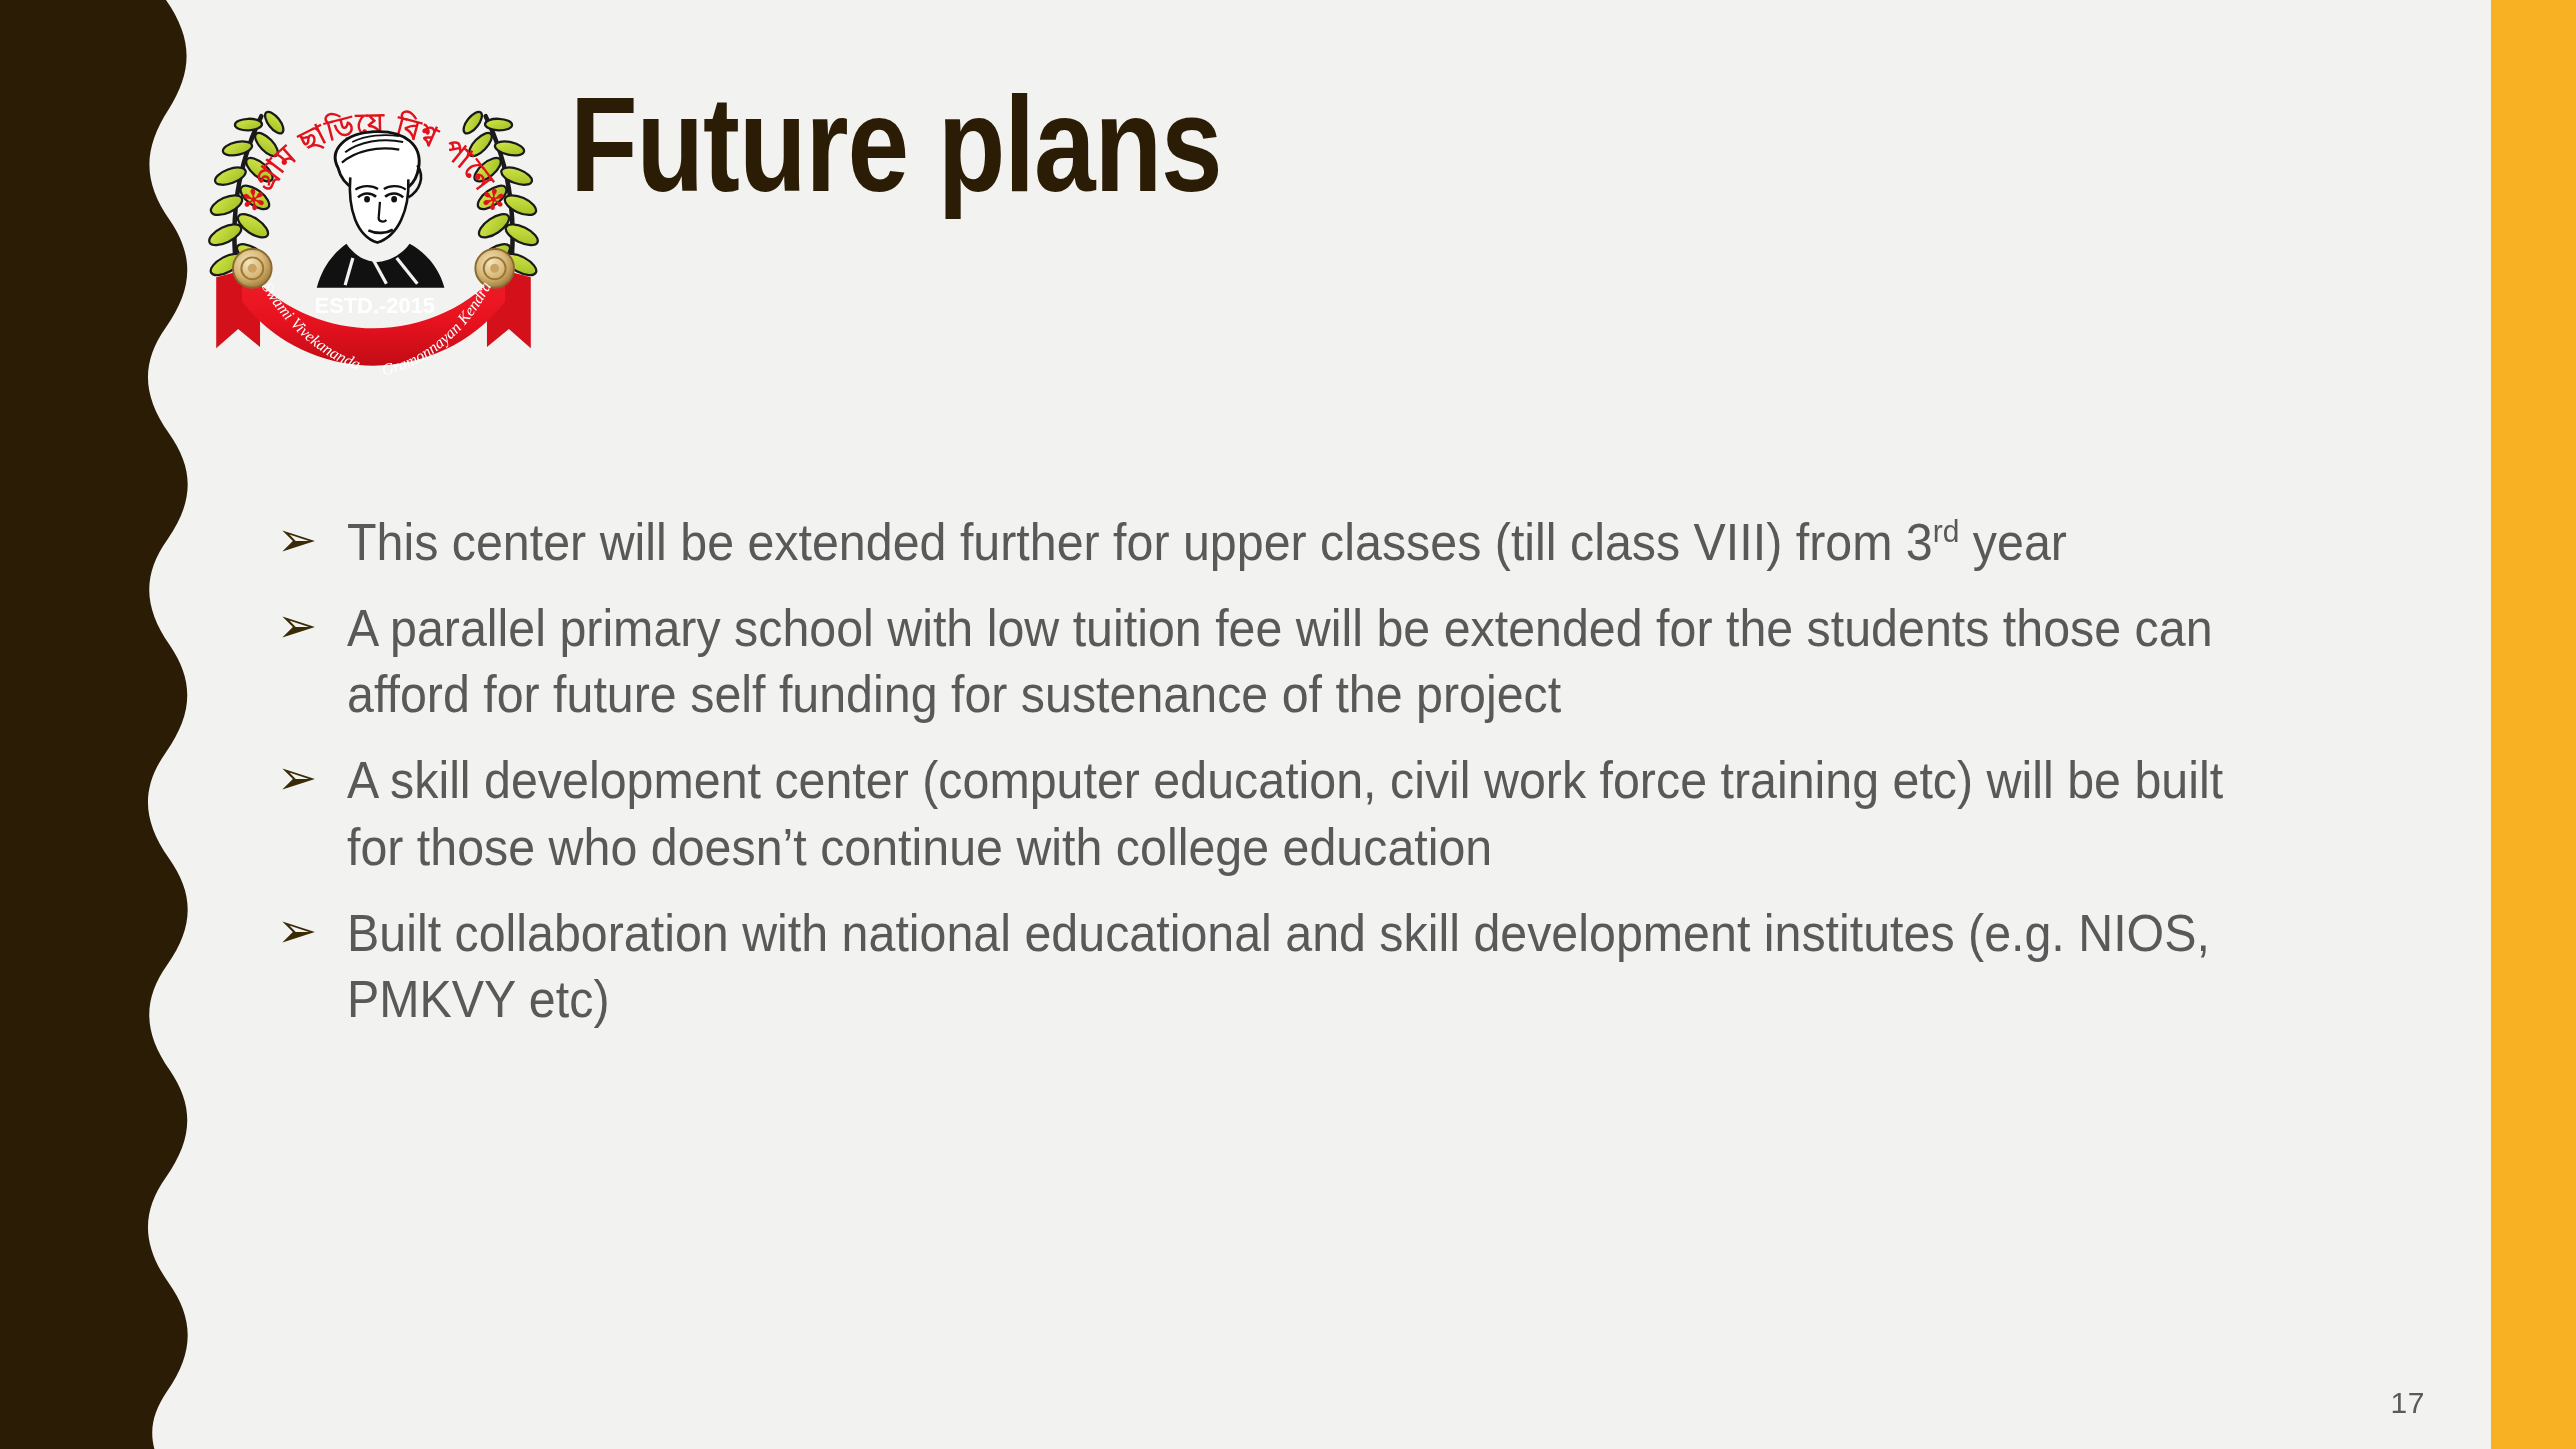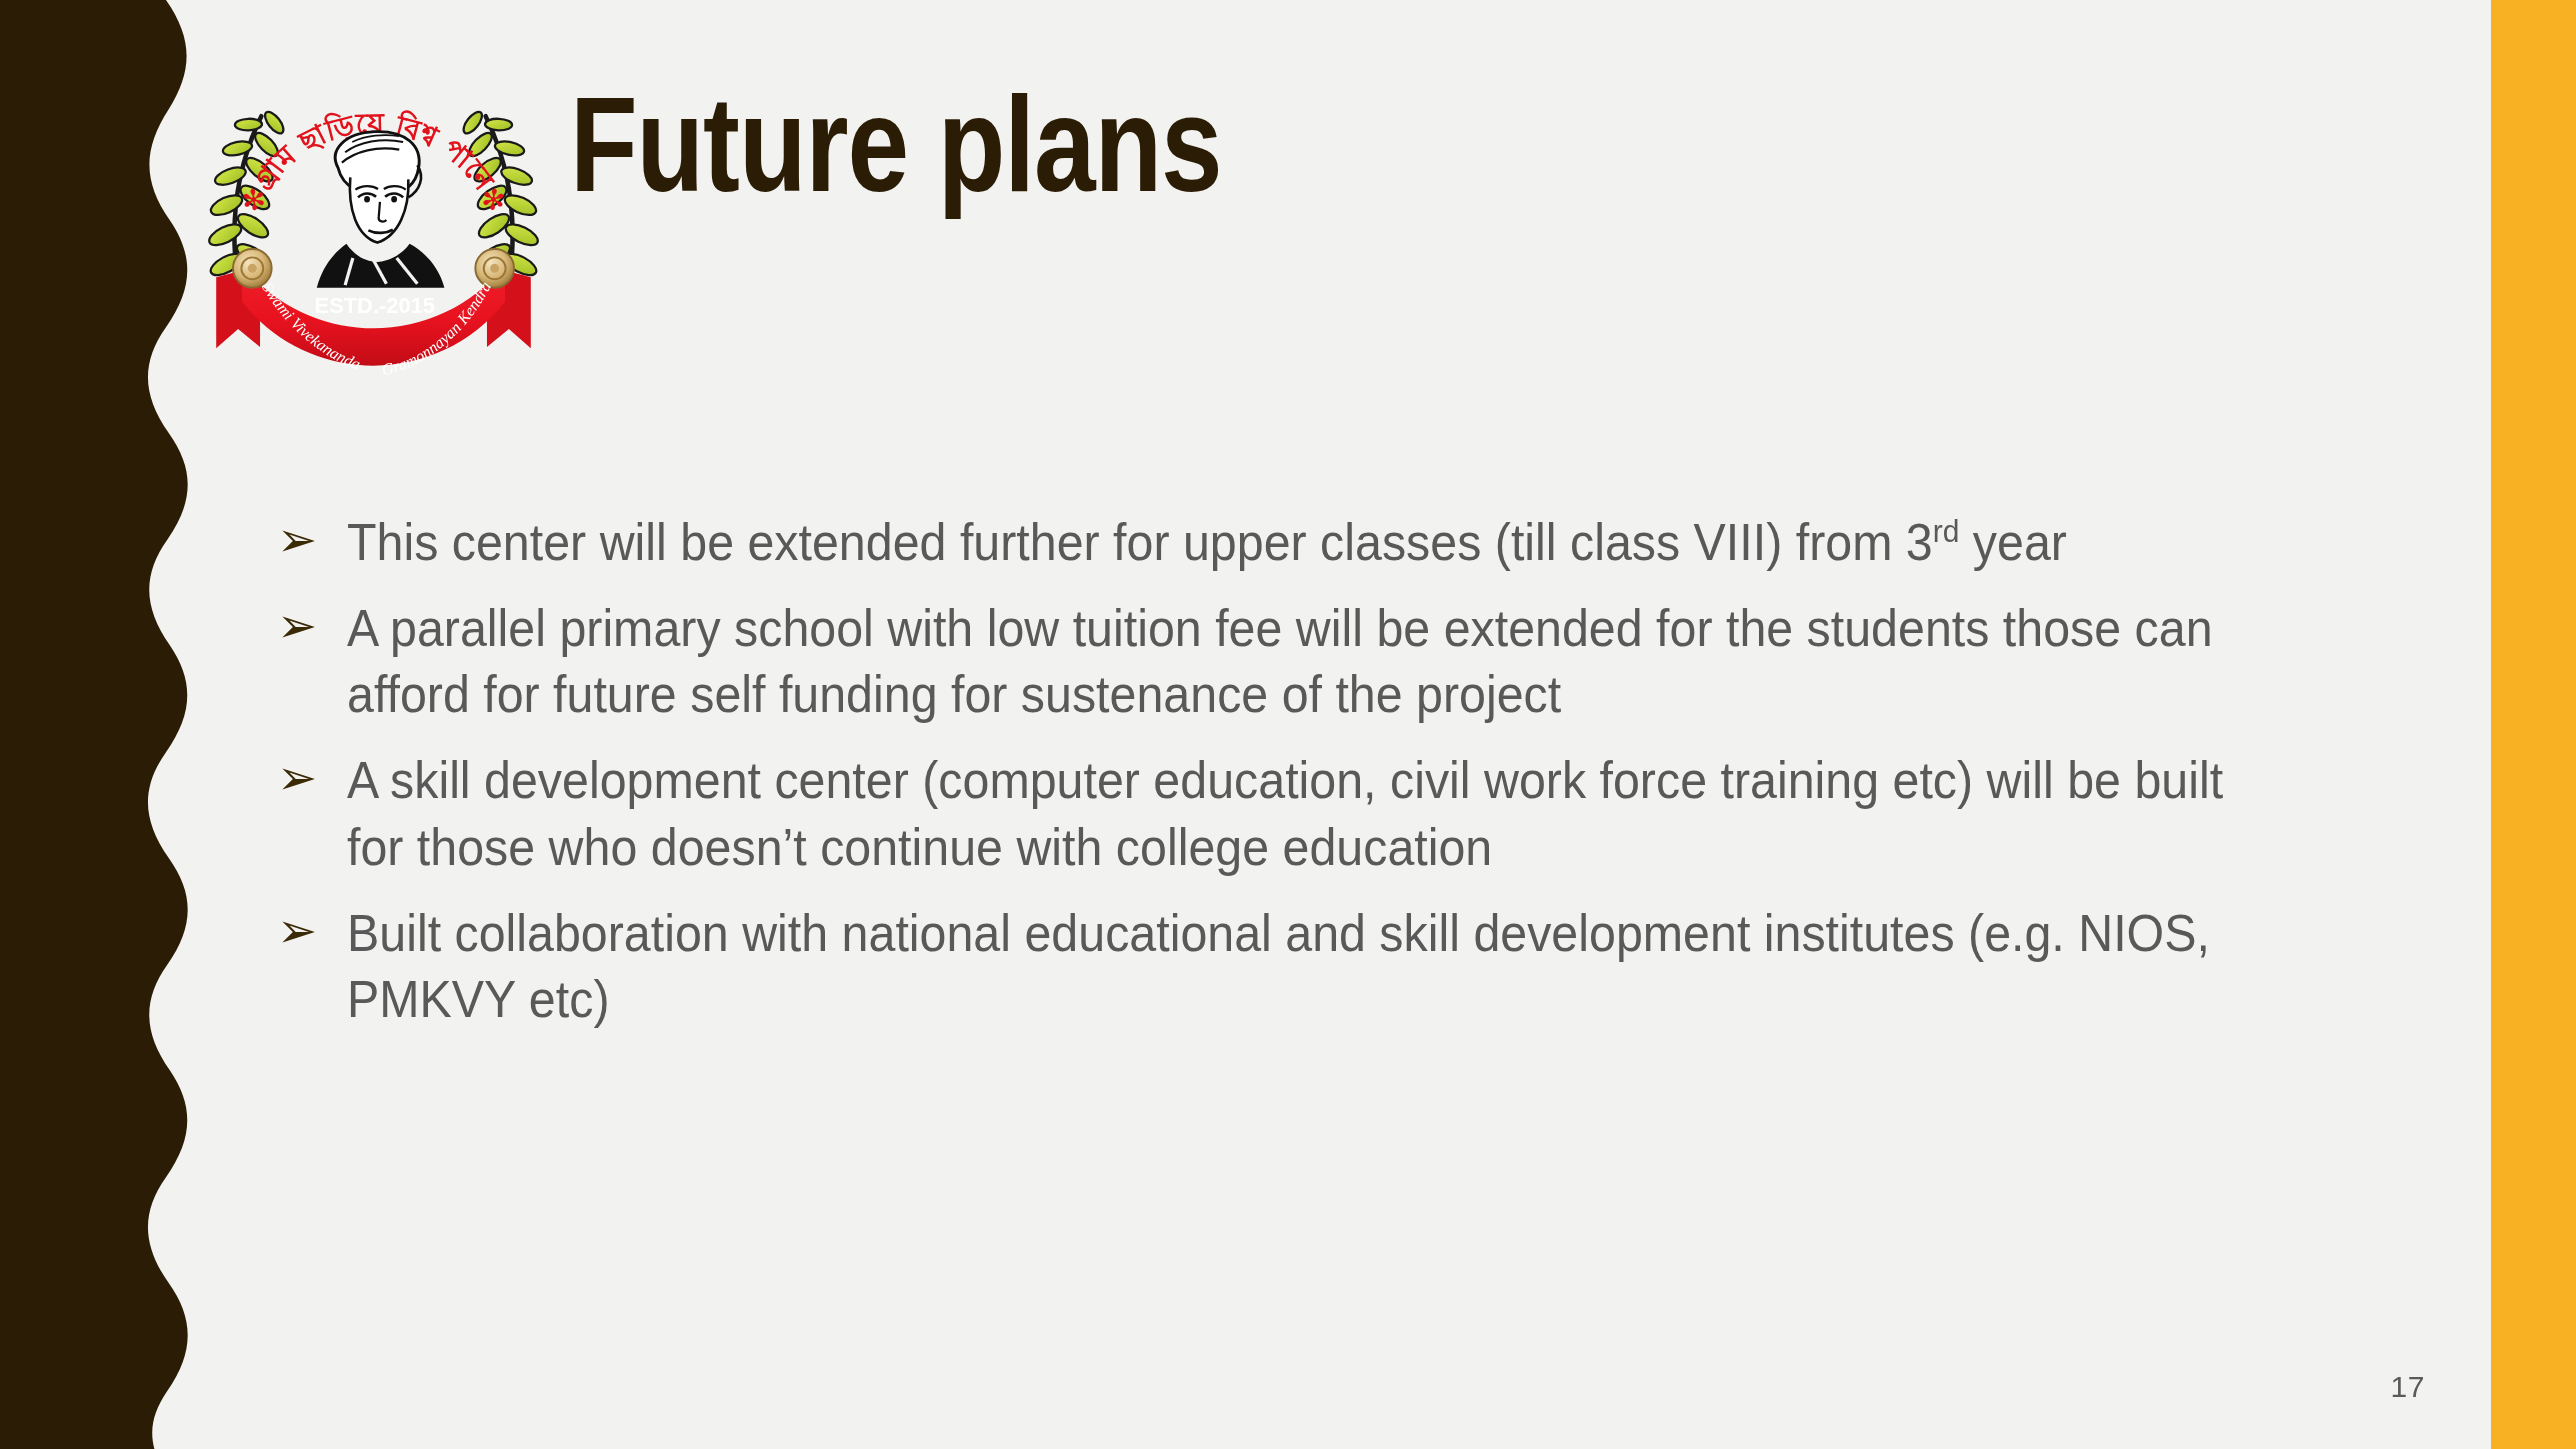--- a/index.html
+++ b/index.html
@@ -93,21 +93,21 @@
   .bullet-text sup {
     font-size: 0.62em;
     vertical-align: super;
     line-height: 0;
   }
 
   
   .page-number {
     position: absolute;
     right: 151px;
-    bottom: 45px;
+    bottom: 29px;
     color: #5A5A5A;
     font-size: 30px;
     font-family: "Liberation Sans Narrow", "Liberation Sans", sans-serif;
     letter-spacing: 0.6px;
   }
 </style>
 </head>
 <body>
 
 <div class="slide">

